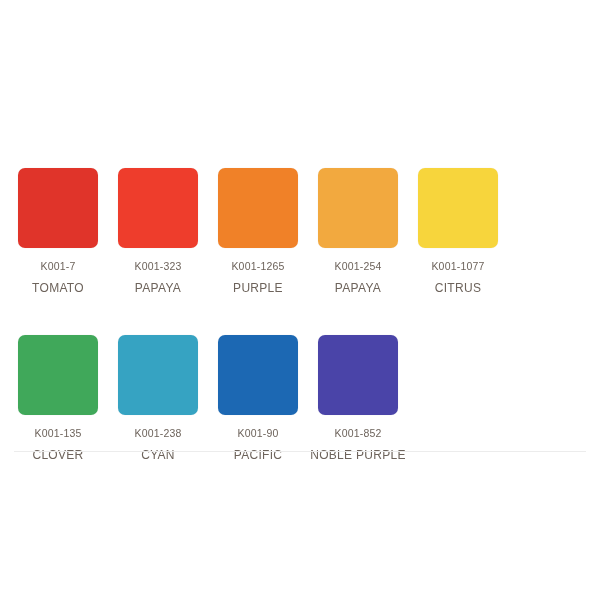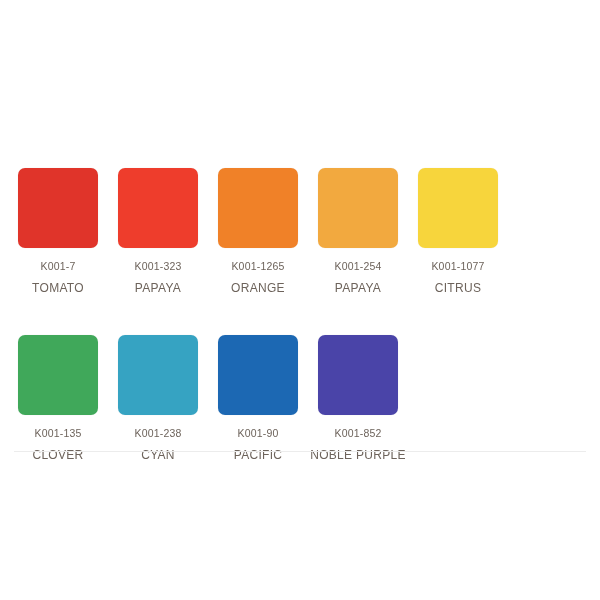--- a/index.html
+++ b/index.html
@@ -94,21 +94,21 @@
         <div class="swatch-name">TOMATO</div>
       </div>
       <div class="swatch-cell">
         <div class="swatch-chip" style="background: rgb(238, 61, 44);"></div>
         <div class="swatch-code">K001-323</div>
         <div class="swatch-name">PAPAYA</div>
       </div>
       <div class="swatch-cell">
         <div class="swatch-chip" style="background: rgb(240, 129, 40);"></div>
         <div class="swatch-code">K001-1265</div>
-        <div class="swatch-name">ORANGE</div>
+        <div class="swatch-name">PURPLE</div>
       </div>
       <div class="swatch-cell">
         <div class="swatch-chip" style="background: rgb(242, 169, 63);"></div>
         <div class="swatch-code">K001-254</div>
         <div class="swatch-name">PAPAYA</div>
       </div>
       <div class="swatch-cell">
         <div class="swatch-chip" style="background: rgb(247, 213, 60);"></div>
         <div class="swatch-code">K001-1077</div>
         <div class="swatch-name">CITRUS</div>

